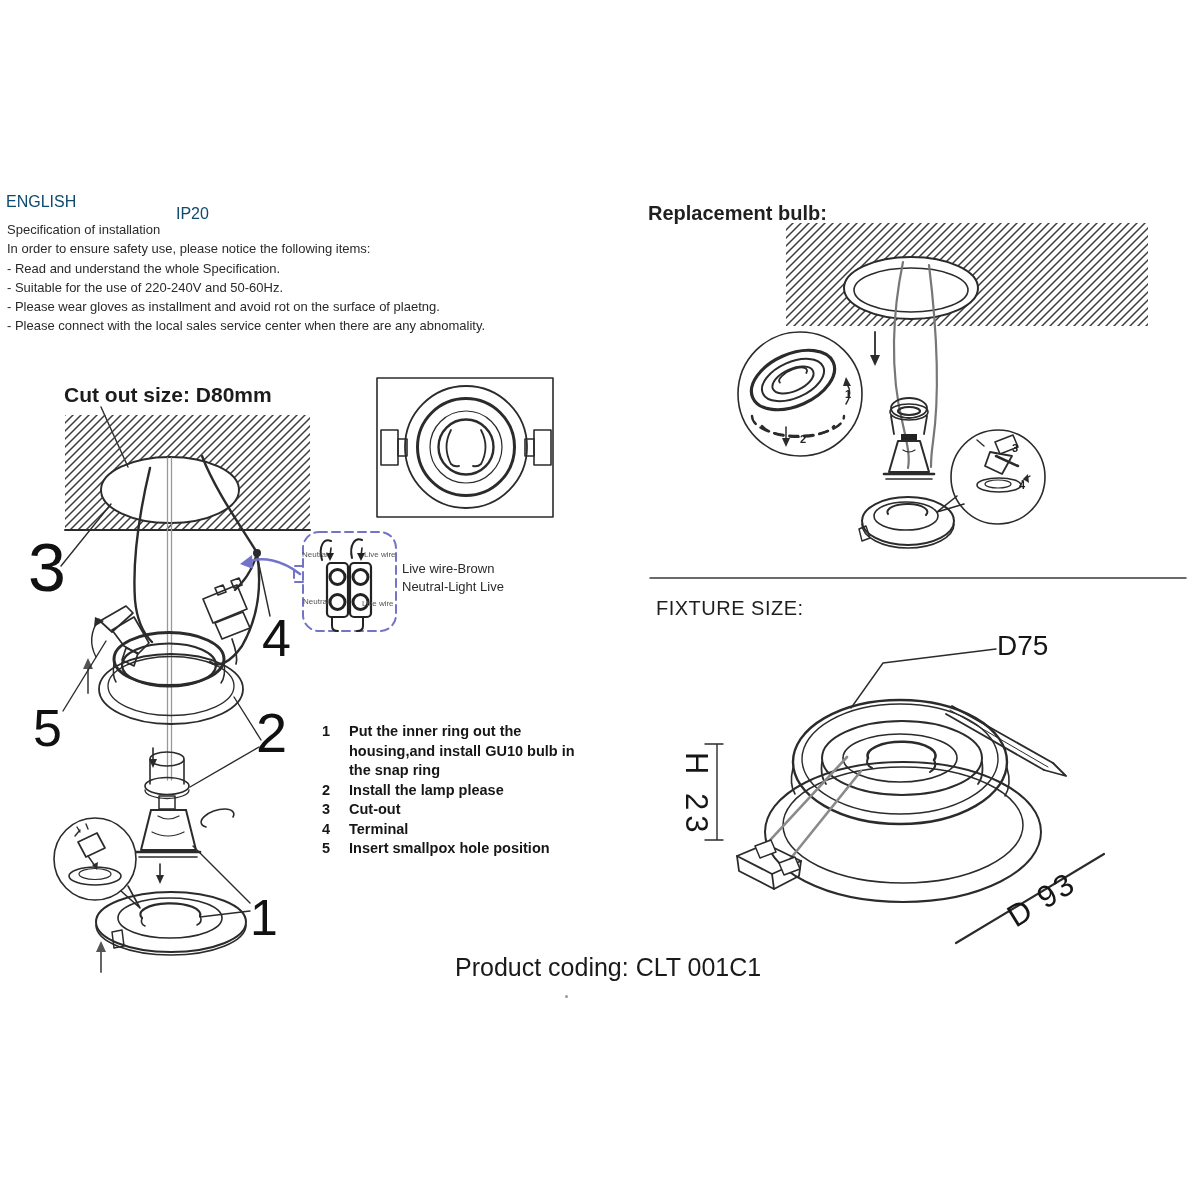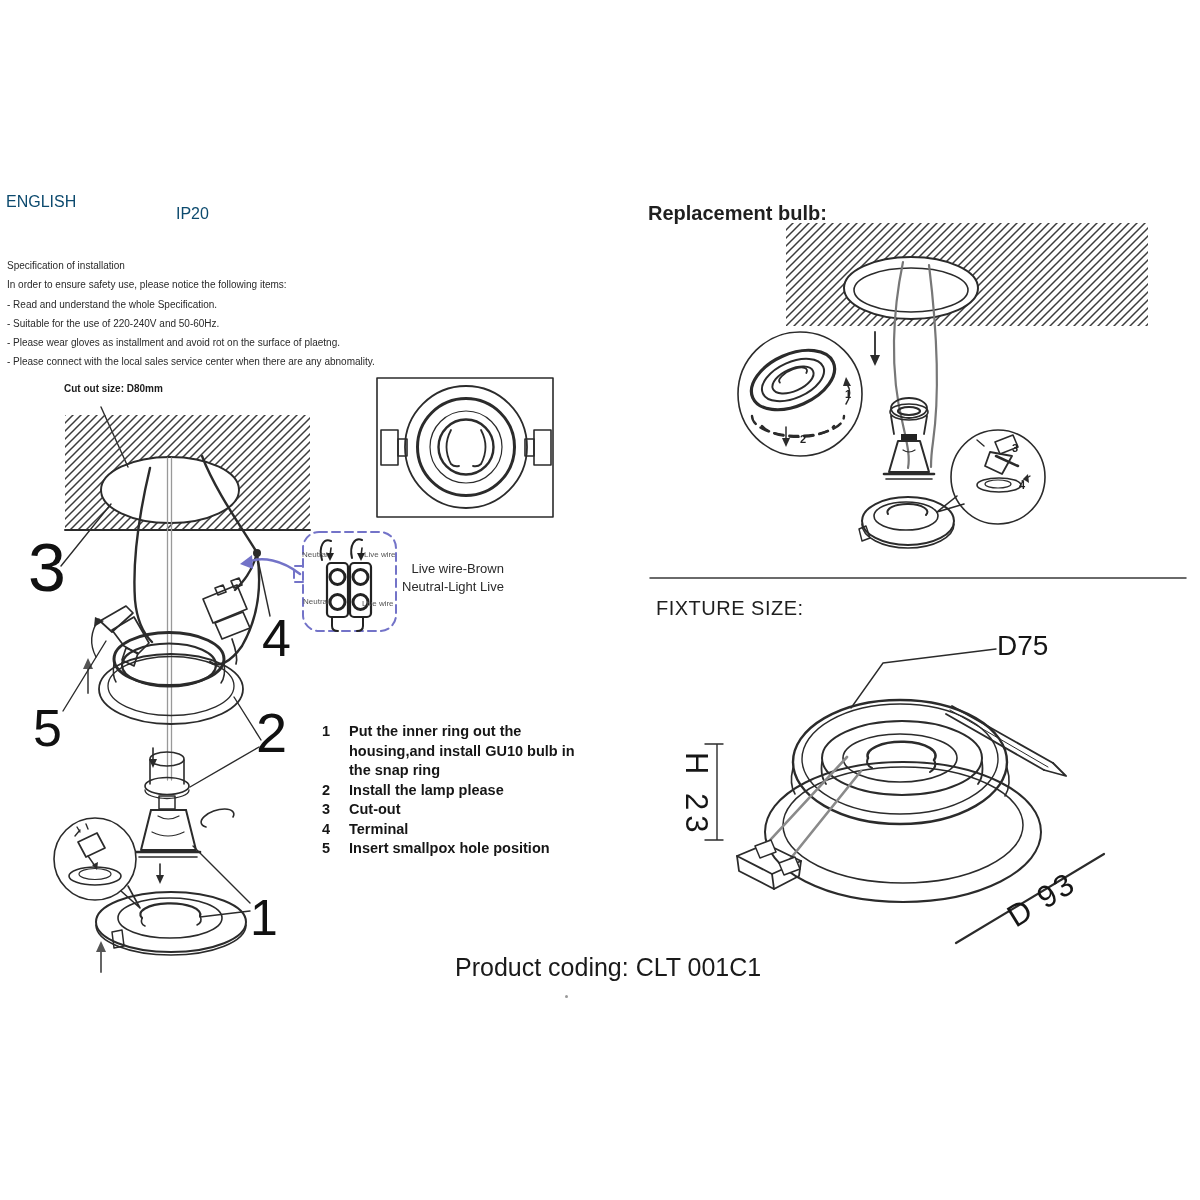--- a/index.html
+++ b/index.html
@@ -1,22 +1,22 @@
 <!DOCTYPE html>
 <html><head>
 <meta charset="utf-8">
 <style>
   html,body{margin:0;padding:0;background:#fff;}
   .page{position:relative;width:1200px;height:1200px;background:#fff;overflow:hidden;
         font-family:"Liberation Sans",sans-serif;color:#222;}
   .abs{position:absolute;white-space:nowrap;}
   svg.art{position:absolute;left:0;top:0;}
   .hdr{font-size:16px;color:#0c4a6e;}
-  .spec{font-size:10px;line-height:19.3px;color:#2a2a2a;white-space:nowrap;margin-top:36px;}
-  .cutout{font-size:10px;font-weight:700;color:#1c1c1c;}
+  .spec{font-size:13px;line-height:19.3px;color:#2a2a2a;white-space:nowrap;}
+  .cutout{font-size:21px;font-weight:700;color:#1c1c1c;}
   .secTitle{font-size:20px;color:#1f1f1f;}
   .fixTitle{font-size:20px;letter-spacing:.5px;color:#1f1f1f;}
   .steps{font-size:14.5px;font-weight:700;line-height:19.5px;color:#161616;}
   .step{display:flex;}
   .step-num{flex:0 0 15px;}
   .step-text{width:236px;white-space:normal;margin-left:12px;}
   .callout{font-weight:400;color:#111;line-height:1;}
   .tiny{font-size:8px;color:#555;}
   .mini{font-size:12px;font-weight:700;color:#222;line-height:1;}
   .wnote{font-size:13px;line-height:18px;color:#2a2a2a;}
@@ -278,21 +278,21 @@
 <div class="abs callout" style="left:28px;top:533px;font-size:68px;">3</div>
 <div class="abs callout" style="left:262px;top:612px;font-size:52px;">4</div>
 <div class="abs callout" style="left:33px;top:702px;font-size:52px;">5</div>
 <div class="abs callout" style="left:256px;top:705px;font-size:56px;">2</div>
 <div class="abs callout" style="left:250px;top:893px;font-size:50px;">1</div>
 
 <div class="abs tiny" style="left:302px;top:550px;">Neutral</div>
 <div class="abs tiny" style="left:364px;top:550px;">Live wire</div>
 <div class="abs tiny" style="left:303px;top:597px;">Neutral</div>
 <div class="abs tiny" style="left:362px;top:599px;">Live wire</div>
-<div class="abs wnote" style="left:402px;top:560px;text-align:right;">
+<div class="abs wnote" style="left:402px;top:560px;">
   <div>Live wire-Brown</div>
   <div>Neutral-Light Live</div>
 </div>
 
 <div class="abs steps" style="left:322px;top:722px;">
   <div class="step">
     <span class="step-num">1</span>
     <span class="step-text">Put the inner ring out the housing,and install GU10 bulb in the snap ring</span>
   </div>
   <div class="step">

